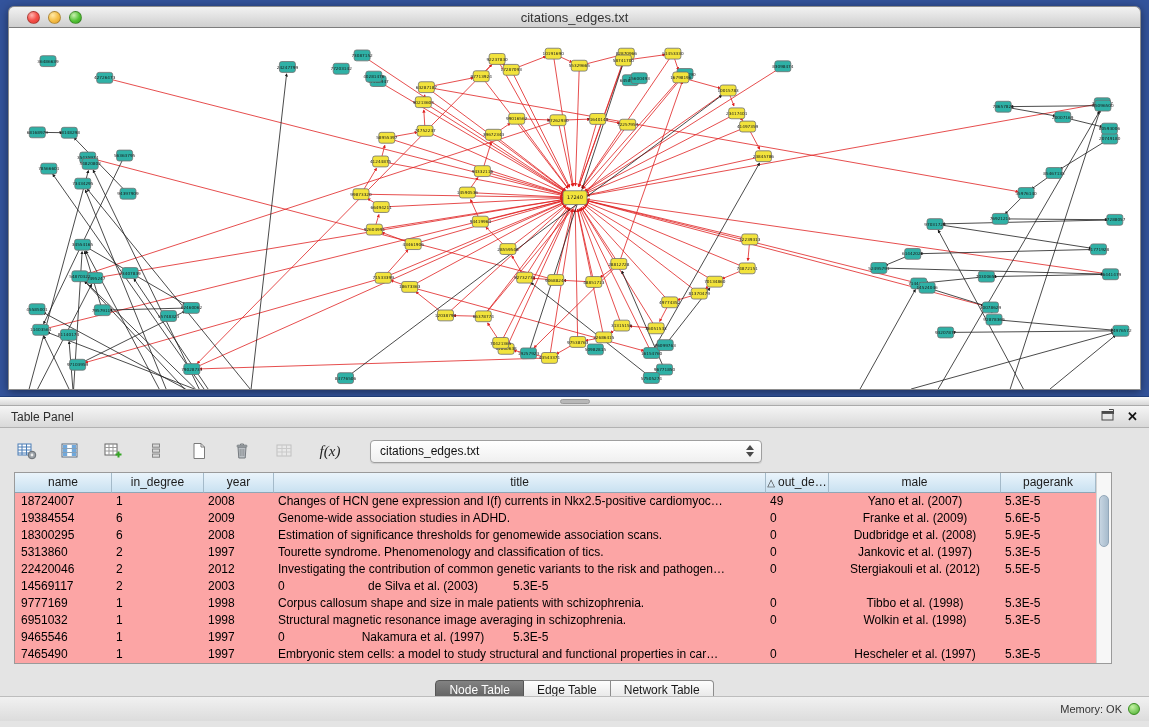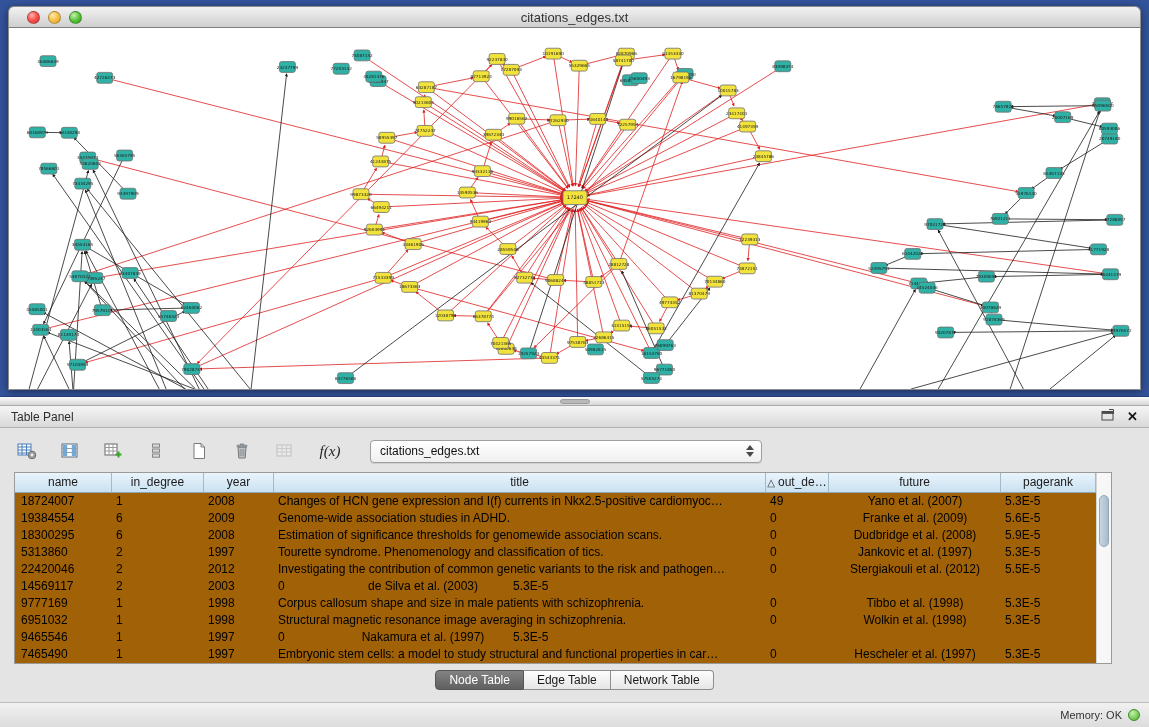--- a/index.html
+++ b/index.html
@@ -33,43 +33,43 @@
   .toolbar{display:flex;align-items:center;gap:17px;padding:11px 0 9px 14px}
   .tb-icon{width:26px;height:24px;display:flex;align-items:center;justify-content:center;border-radius:3px}
   .fx{font:italic 15px "Liberation Serif",serif;color:#222;width:30px;text-align:center}
   .combo{width:392px;height:23px;background:linear-gradient(#ffffff,#efefef);border:1px solid #9f9f9f;border-radius:4px;display:flex;align-items:center;font-size:12px;padding-left:9px;color:#111;margin-left:8px;box-shadow:0 1px 1px rgba(0,0,0,.10)}
   .combo .arrows{margin-left:auto;padding-right:7px;display:flex;flex-direction:column;gap:2px}
   .combo .arrows i{display:block;width:0;height:0;border-left:4px solid transparent;border-right:4px solid transparent}
   .combo .arrows .up{border-bottom:5px solid #4a4a4a}
   .combo .arrows .dn{border-top:5px solid #4a4a4a}
 
   
-  .table-outer{margin-left:14px;width:1098px;height:192px;border:1px solid #9a9a9a;background:#a16207;display:flex}
+  .table-outer{margin-left:14px;width:1098px;height:192px;border:1px solid #9a9a9a;background:#fca5a5;display:flex}
   .table-main{flex:1;min-width:0;display:flex;flex-direction:column}
   .thead{display:flex;height:20px;flex:0 0 20px}
   .hcell{background:linear-gradient(#eaf4fb,#c9e1f1);border-right:1px solid #a4bac9;border-bottom:1px solid #8fa6b6;font-size:12px;color:#1b1b1b;text-align:center;line-height:19px;overflow:hidden;white-space:nowrap}
   .hcell .sort{font-size:10px;margin-right:3px;color:#333}
   .trow{display:flex;height:17px}
   .tcell{font-size:12px;line-height:17px;padding:0 4px;white-space:nowrap;overflow:hidden;color:#000}
   .c0{width:97px}.c1{width:92px}.c2{width:70px}.c3{flex:1 1 auto;min-width:0}.c4{width:63px}.c5{width:172px}.c6{width:95px}
   .tcell.c0{padding-left:6px}
   .tcell.c5{text-align:center}
   .vscroll{width:15px;background:#f7f7f7;border-left:1px solid #d4d4d4;position:relative;flex:0 0 15px}
   .thumb{position:absolute;top:22px;left:2px;width:10px;height:52px;border-radius:6px;background:linear-gradient(90deg,#c7d5e2,#a8bccd);border:1px solid #93a7b9}
 
   
-  .tabs{display:flex;justify-content:center;margin-top:6px}
+  .tabs{display:flex;justify-content:center;margin-top:16px}
   .seg{height:20px;font-size:12px;display:flex;align-items:center;justify-content:center;padding:0 13px;border:1px solid #8d8d8d;background:linear-gradient(#fdfdfd,#e6e6e6);color:#1a1a1a;cursor:default}
   .seg + .seg{border-left:none}
   .seg:first-child{border-radius:4px 0 0 4px}
   .seg:last-child{border-radius:0 4px 4px 0}
   .seg.selected{background:linear-gradient(#828282,#606060);color:#fff;border-color:#565656}
 
   
-  .statusbar{position:absolute;left:0;right:0;bottom:0;height:25px;background:linear-gradient(#f1f1f1,#dcdcdc);border-top:1px solid #bdbdbd;display:flex;align-items:center;justify-content:flex-end;gap:6px;padding:0 9px;font-size:11px;color:#333}
+  .statusbar{position:absolute;left:0;right:0;bottom:6px;height:25px;background:linear-gradient(#f1f1f1,#dcdcdc);border-top:1px solid #bdbdbd;display:flex;align-items:center;justify-content:flex-end;gap:6px;padding:0 9px;font-size:11px;color:#333}
   .mem-dot{width:12px;height:12px;border-radius:50%;background:radial-gradient(circle at 35% 30%,#c4f2a4,#47ae2b);border:1px solid #398c20}
 </style>
 </head>
 <body>
 
 <div class="desktop">
   <div class="net-window">
     <div class="titlebar">
       <div class="lights">
         <span class="light red"></span>
@@ -580,21 +580,21 @@
   </div>
 
   <div class="table-outer">
     <div class="table-main">
       <div class="thead">
           <div class="hcell c0"><span>name</span></div>
           <div class="hcell c1"><span>in_degree</span></div>
           <div class="hcell c2"><span>year</span></div>
           <div class="hcell c3"><span>title</span></div>
           <div class="hcell c4"><span class="sort">△</span><span>out_de…</span></div>
-          <div class="hcell c5"><span>future</span></div>
+          <div class="hcell c5"><span>male</span></div>
           <div class="hcell c6"><span>pagerank</span></div>
         </div>
       <div class="tbody">
           <div class="trow">
             <div class="tcell c0">18724007</div>
             <div class="tcell c1">1</div>
             <div class="tcell c2">2008</div>
             <div class="tcell c3">Changes of HCN gene expression and I(f) currents in Nkx2.5-positive cardiomyoc…</div>
             <div class="tcell c4">49</div>
             <div class="tcell c5">Yano et al. (2007)</div>

